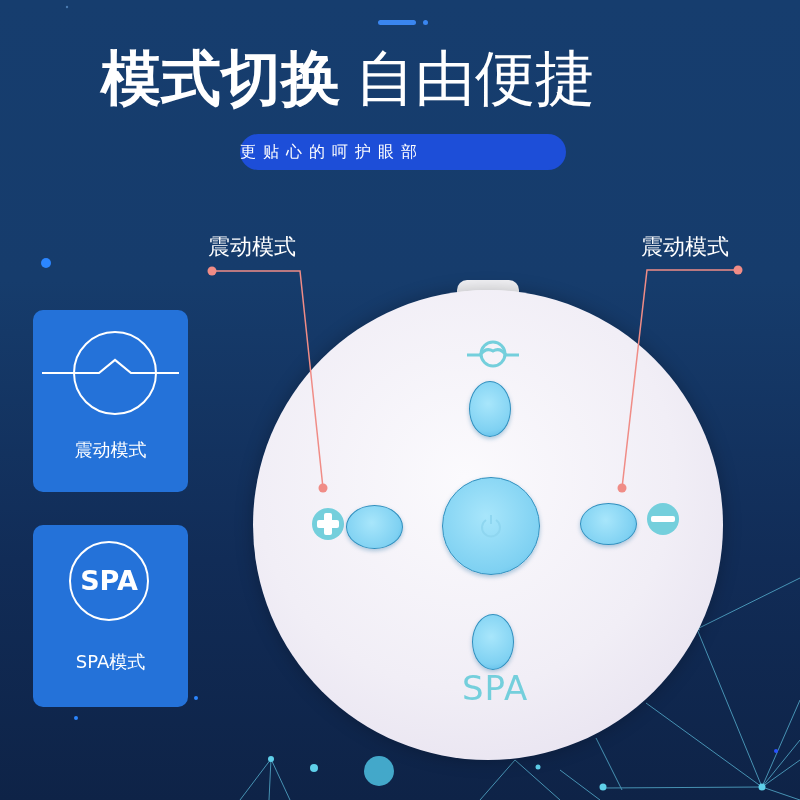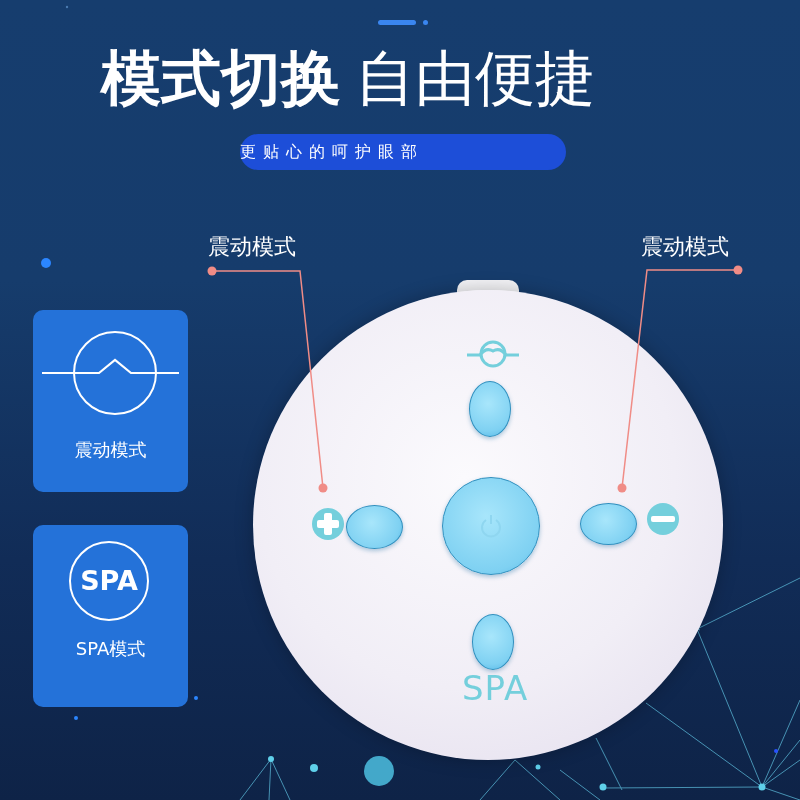--- a/index.html
+++ b/index.html
@@ -78,21 +78,21 @@
     <circle cx="99" cy="65" r="41" stroke="#fff" stroke-width="2" fill="none" transform="translate(-25,-7)"></circle>
     <polyline points="1,58 58,58 74,45 90,58 138,58" stroke="#fff" stroke-width="2.2" fill="none"></polyline>
   </svg>
   <div class="card-label" style="top:128px;">震动模式</div>
 </div>
 
 <div class="abs card" style="top:525px;height:182px;">
   <div class="abs" style="left:36px;top:16px;width:80px;height:80px;border:2px solid #fff;border-radius:50%;box-sizing:border-box;">
     <div style="position:absolute;left:0;top:0;width:100%;line-height:76px;text-align:center;color:#fff;font-weight:bold;font-size:27px;">SPA</div>
   </div>
-  <div class="card-label" style="top:112px;text-align:center;">SPA模式</div>
+  <div class="card-label" style="top:125px;text-align:center;">SPA模式</div>
 </div>
 
 <div class="abs nub"></div>
 <div class="abs device"></div>
 
 <svg class="abs" style="left:466px;top:337px;" width="54" height="36">
   <circle cx="27" cy="17" r="12" stroke="#74cfdc" stroke-width="3" fill="none"></circle>
   <path d="M1,18 H14 Q20,10 27,14 Q34,10 40,18 H53" stroke="#74cfdc" stroke-width="3" fill="none"></path>
 </svg>
 <svg class="abs" style="left:311px;top:507px;" width="34" height="34">

